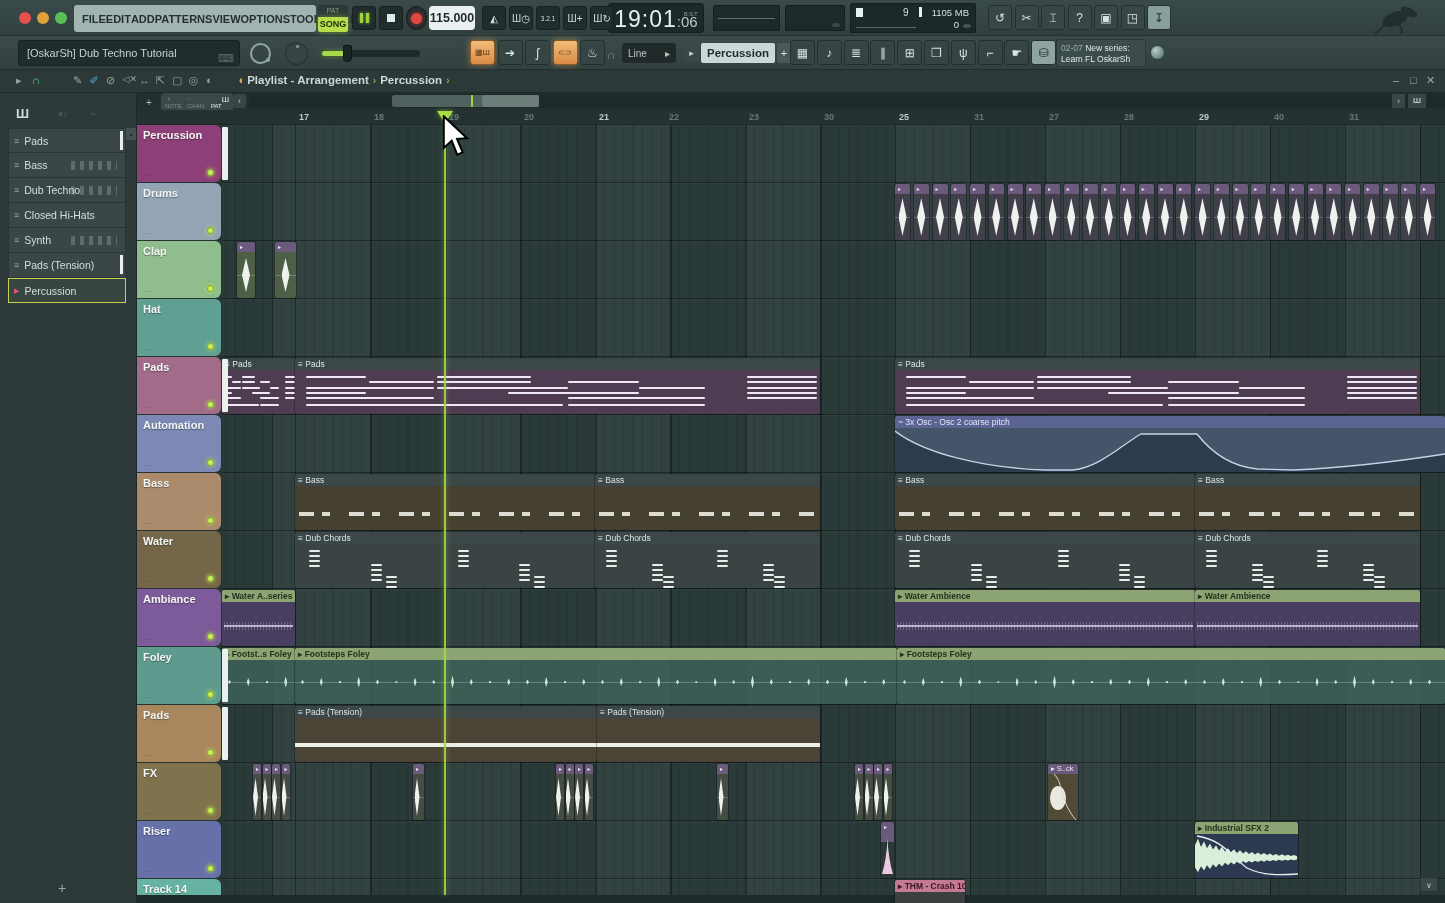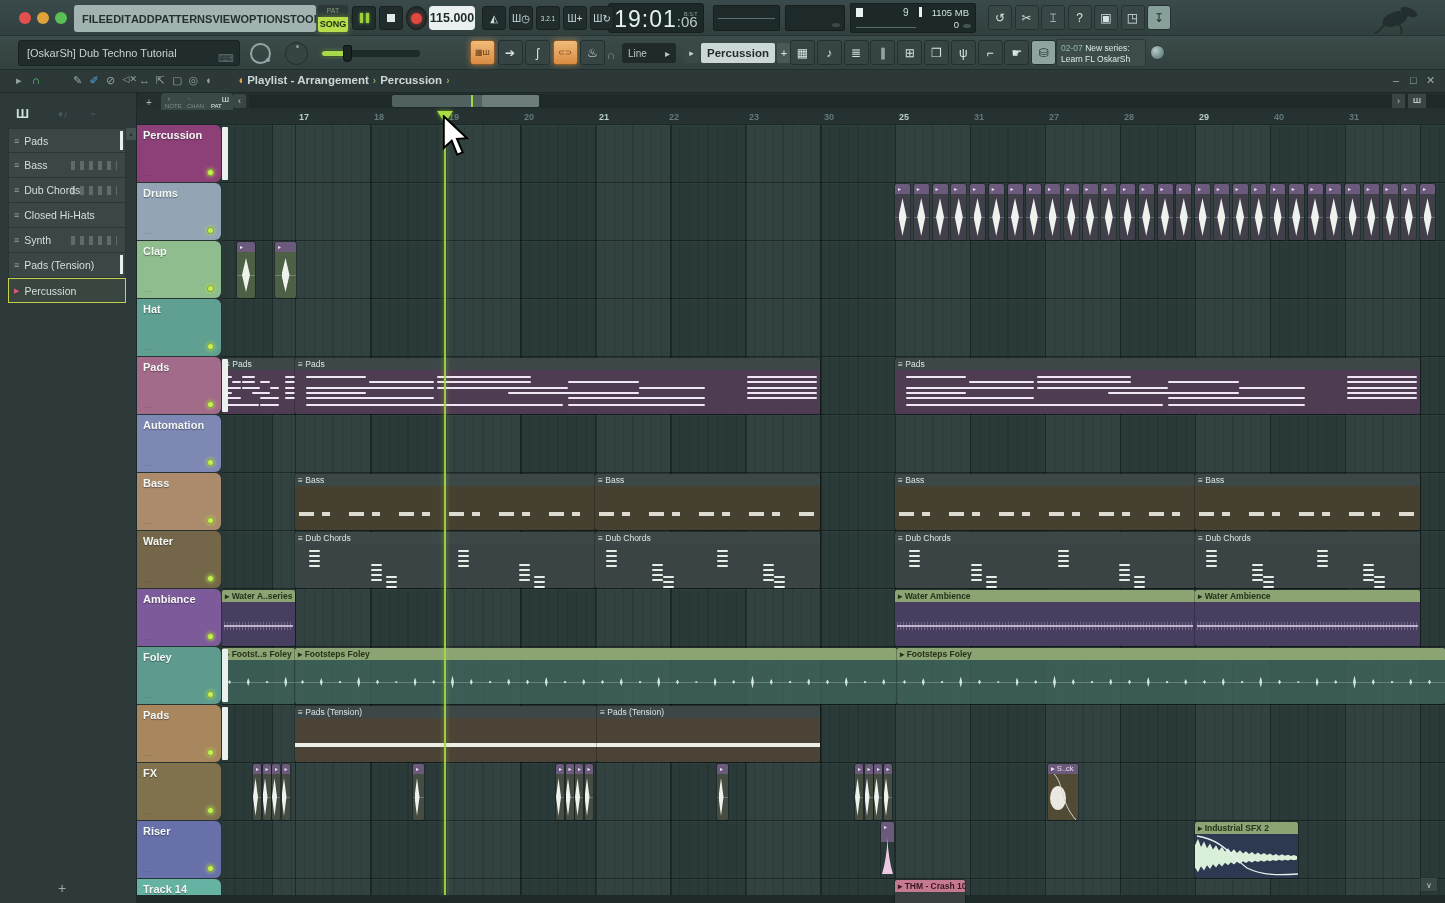--- a/index.html
+++ b/index.html
@@ -375,21 +375,21 @@
           <div class="pat-label">Pads</div>
           <div class="pat-minibar"></div>
         </div>
         <div class="pat-item">
           <div class="pat-icon">≡</div>
           <div class="pat-label">Bass</div>
           <div class="pat-preview"></div>
         </div>
         <div class="pat-item">
           <div class="pat-icon">≡</div>
-          <div class="pat-label">Dub Chords</div>
+          <div class="pat-label">Dub Techno</div>
           <div class="pat-preview"></div>
         </div>
         <div class="pat-item">
           <div class="pat-icon">≡</div>
           <div class="pat-label">Closed Hi-Hats</div>
         </div>
         <div class="pat-item">
           <div class="pat-icon">≡</div>
           <div class="pat-label">Synth</div>
           <div class="pat-preview"></div>
@@ -802,20 +802,29 @@
           <div class="noteline" style="top: 38%; left: 65.5%; width: 12.5%;"></div>
           <div class="noteline" style="top: 38%; left: 86%; width: 13.5%;"></div>
           <div class="noteline" style="top: 50%; left: 2%; width: 11.5%;"></div>
           <div class="noteline" style="top: 50%; left: 40.5%; width: 25%;"></div>
           <div class="noteline" style="top: 50%; left: 86%; width: 13.5%;"></div>
           <div class="noteline" style="top: 62%; left: 2%; width: 24.5%;"></div>
           <div class="noteline" style="top: 62%; left: 52%; width: 26%;"></div>
           <div class="noteline" style="top: 62%; left: 86%; width: 13.5%;"></div>
           <div class="noteline" style="top: 78%; left: 2%; width: 49%;"></div>
           <div class="noteline" style="top: 78%; left: 52%; width: 26%;"></div>
+        </div>
+      </div>
+      <div class="clip" style="left: 673px; top: 291px; width: 550px;">
+        <div class="clip-hd hd-auto">~ 3x Osc - Osc 2 coarse pitch</div>
+        <div class="clip-body" style="background: rgb(68, 85, 106);">
+          <svg width="550" height="44" viewBox="0 0 550 44" style="position: absolute; left: 0px; top: 0px;">
+            <path d="M0,3 C30,26 90,40 150,42 L178,42 C205,39 228,16 246,6 L302,6 C316,24 334,38 362,41 L398,42 C450,40 505,33 550,26 L550,44 L0,44 Z" stroke="none" fill="rgba(24,33,46,0.5)" stroke-width="1"></path>
+            <path d="M0,3 C30,26 90,40 150,42 L178,42 C205,39 228,16 246,6 L302,6 C316,24 334,38 362,41 L398,42 C450,40 505,33 550,26" stroke="#c3d4e6" fill="none" stroke-width="1.4"></path>
+          </svg>
         </div>
       </div>
       <div class="clip" style="left: 73px; top: 349px; width: 300px;">
         <div class="clip-hd hd-pat">≡ Bass</div>
         <div class="clip-body" style="background: rgb(69, 64, 47);">
           <div class="bassdash"></div>
         </div>
       </div>
       <div class="clip" style="left: 373px; top: 349px; width: 225px;">
         <div class="clip-hd hd-pat">≡ Bass</div>

